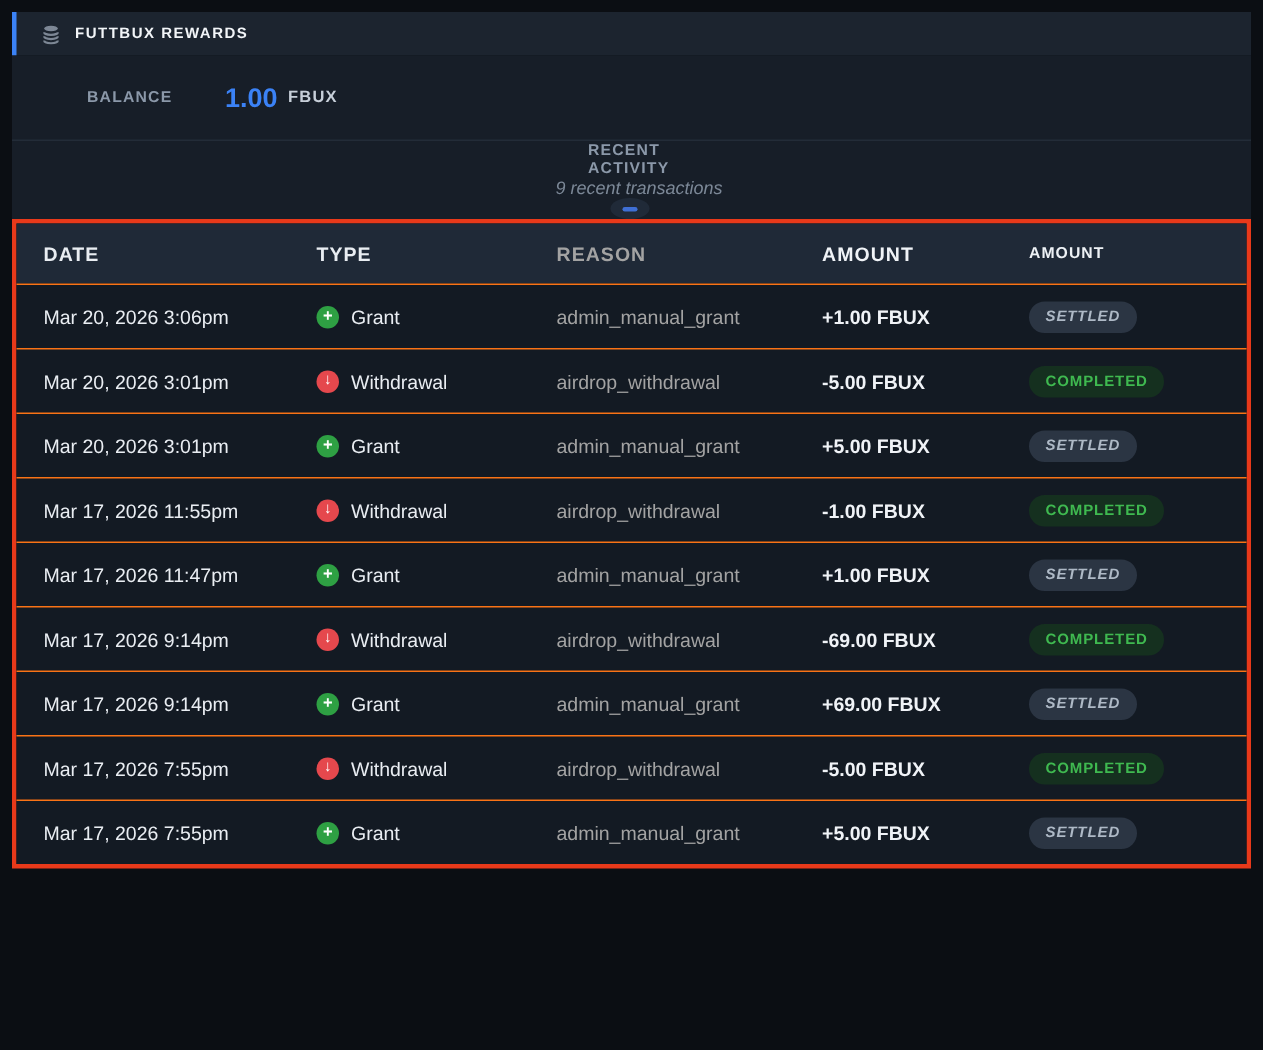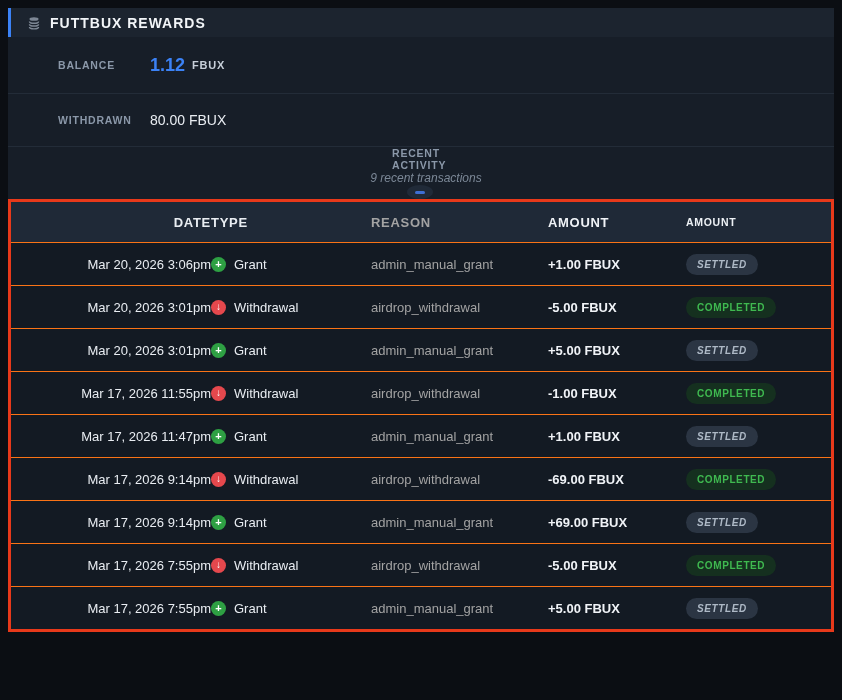--- a/index.html
+++ b/index.html
@@ -16,21 +16,21 @@
   .panel-header {
     height: 29px;
     background: #1c242f;
     border-left: 3px solid #3b82f6;
     display: flex;
     align-items: center;
     gap: 9px;
     padding-left: 16px;
   }
   .panel-header .title {
-    font-size: 14px;
+    font-size: 10px;
     font-weight: bold;
     letter-spacing: 1px;
     color: #f2f5f8;
   }
   .coins-icon { display: inline-flex; opacity: .85; }
 
   
   .info-rows { background: #171e28; }
   .info-row {
     display: flex;
@@ -110,21 +110,21 @@
     letter-spacing: 0.7px;
     color: #edf1f5;
   }
   .trow {
     display: flex;
     align-items: center;
     height: 43px;
     background: #131a23;
     border-top: 1px solid #f97316;
   }
-  .c-date  { width: 200px; padding-left: 18px; font-size: 13px; color: #e9edf2; text-align: right; }
+  .c-date  { width: 200px; padding-left: 18px; font-size: 13px; color: #e9edf2; }
   .c-type  { width: 160px; display: flex; align-items: center; gap: 8px; font-size: 13px; color: #e9edf2; }
   .c-reason{ width: 177px; font-size: 13px; color: #a3a3a3; }
   .c-amount{ width: 138px; font-size: 13px; font-weight: bold; color: #f0f3f7; }
   .c-status{ flex: 1; }
 
   .type-icon {
     width: 15px; height: 15px; border-radius: 50%;
     display: inline-flex; align-items: center; justify-content: center;
     color: #ffffff; font-size: 11px; font-weight: bold; line-height: 1;
     flex: 0 0 auto;
@@ -157,28 +157,24 @@
         <path d="M2.8 12.6c0 1.15 2.33 2.1 5.2 2.1s5.2-.95 5.2-2.1" stroke="#8e99a7" stroke-width="1.6" fill="none"></path>
       </svg>
     </span>
     <span class="title">FUTTBUX REWARDS</span>
   </div>
 
   <div class="info-rows">
 
     <div class="info-row row-balance">
       <span class="row-label">BALANCE</span>
-      <span class="balance-value">1.12</span>
+      <span class="balance-value">1.00</span>
       <span class="balance-unit">FBUX</span>
     </div>
 
-    <div class="info-row row-withdrawn">
-      <span class="row-label">WITHDRAWN</span>
-      <span class="withdrawn-value">80.00 FBUX</span>
-    </div>
 
 
     <div class="info-row row-activity">
       <span class="row-label">RECENT ACTIVITY</span>
       <span class="activity-summary">9 recent transactions</span>
       <span class="spacer"></span>
       <button class="collapse-btn">
         <span class="minus-glyph"></span>
       </button>
     </div>

